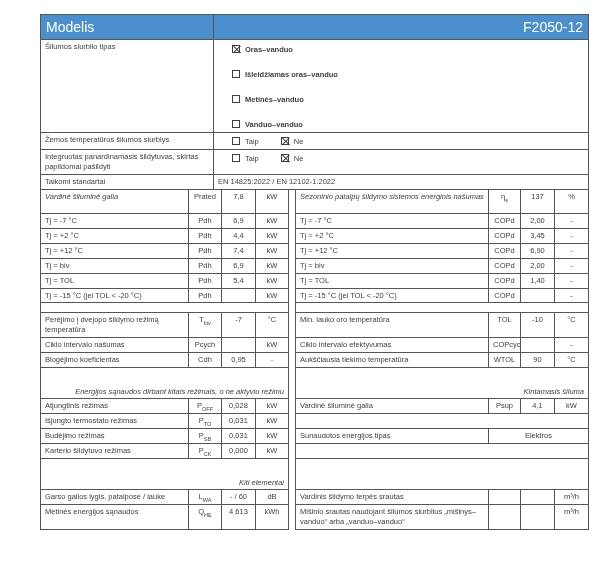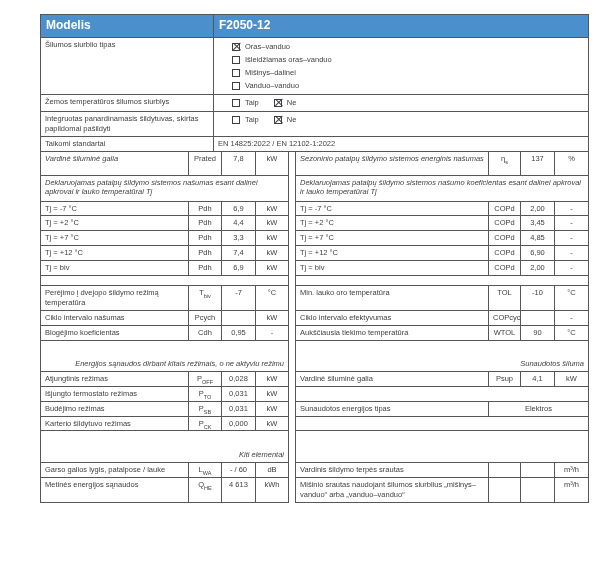--- a/index.html
+++ b/index.html
@@ -13,29 +13,29 @@
   }
   .doc{position:absolute;left:40px;top:14px;width:548px;}
   table{border-collapse:collapse;table-layout:fixed;width:548px;}
   td,th{
     border:1px solid var(--border);
     font-size:7.5px;line-height:1.32;padding:2px 4px;vertical-align:top;
     overflow:hidden;
   }
   th{
     background:var(--header-bg);color:var(--header-text);
-    font-weight:bold;font-size:12px;text-align:left;padding:3px 5px;height:16px;
-  }
-  th.c{text-align:left;}
+    font-weight:normal;font-size:14px;text-align:left;padding:3px 5px;height:16px;
+  }
+  th.c{text-align:right;}
   td.c{text-align:center;}
   .it{font-style:italic;}
   sub{font-size:5.5px;line-height:0;}
   
-  .opts{display:flex;align-items:center;padding-left:14px;column-gap:15px;}
-  .opts-col{display:flex;flex-direction:column;row-gap:1px;padding-left:14px;padding-top:1px;}
+  .opts{display:flex;align-items:center;padding-left:14px;column-gap:22px;}
+  .opts-col{display:flex;flex-direction:column;row-gap:13px;padding-left:14px;padding-top:1px;font-weight:bold;}
   .opt{display:flex;align-items:center;height:12px;}
   .cb{
     position:relative;display:inline-block;width:8px;height:8px;
     border:1.3px solid var(--text);background:#fff;margin-right:5px;flex:none;
   }
   .cb[data-checked="true"]::before,
   .cb[data-checked="true"]::after{
     content:"";position:absolute;left:-1px;top:2.6px;width:9.6px;height:1.3px;background:var(--text);
   }
   .cb[data-checked="true"]::before{transform:rotate(45deg);}
@@ -78,21 +78,21 @@
           <span class="opt">
             <span class="cb" data-checked="true"></span>
             <span>Oras–vanduo</span>
               </span>
           <span class="opt">
             <span class="cb" data-checked="false"></span>
             <span>Išleidžiamas oras–vanduo</span>
               </span>
           <span class="opt">
             <span class="cb" data-checked="false"></span>
-            <span>Mišinys–dalinei</span>
+            <span>Metinės–vanduo</span>
               </span>
           <span class="opt">
             <span class="cb" data-checked="false"></span>
             <span>Vanduo–vanduo</span>
               </span>
         </div>
       </td>
     </tr>
     <tr class="r-low">
       <td>Žemos temperatūros šilumos siurblys</td>
@@ -150,25 +150,20 @@
       <td class="c">Prated</td>
       <td class="c">7,8</td>
       <td class="c">kW</td>
       <td class="sp"></td>
       <td class="it">Sezoninio patalpų šildymo sistemos energinis našumas</td>
       <td class="c"><span>η</span><sub>s</sub></td>
       <td class="c">137</td>
       <td class="c">%</td>
     </tr>
 
-    <tr class="r-sec">
-      <td colspan="4" class="it">Deklaruojamas patalpų šildymo sistemos našumas esant dalinei apkrovai ir lauko temperatūrai Tj</td>
-      <td class="sp"></td>
-      <td colspan="4" class="it">Deklaruojamas patalpų šildymo sistemos našumo koeficientas esant dalinei apkrovai ir lauko temperatūrai Tj</td>
-    </tr>
 
     <tr class="r-tj">
       <td>Tj = -7 °C</td>
       <td class="c">Pdh</td>
       <td class="c">6,9</td>
       <td class="c">kW</td>
       <td class="sp"></td>
       <td>Tj = -7 °C</td>
       <td class="c">COPd</td>
       <td class="c">2,00</td>
@@ -179,50 +174,61 @@
       <td class="c">Pdh</td>
       <td class="c">4,4</td>
       <td class="c">kW</td>
       <td class="sp"></td>
       <td>Tj = +2 °C</td>
       <td class="c">COPd</td>
       <td class="c">3,45</td>
       <td class="c">-</td>
     </tr>
     <tr class="r-tj">
-      <td>Tj = +7 °C</td>
-      <td class="c">Pdh</td>
-      <td class="c">3,3</td>
-      <td class="c">kW</td>
-      <td class="sp"></td>
-      <td>Tj = +7 °C</td>
-      <td class="c">COPd</td>
-      <td class="c">4,85</td>
-      <td class="c">-</td>
-    </tr>
-    <tr class="r-tj">
       <td>Tj = +12 °C</td>
       <td class="c">Pdh</td>
       <td class="c">7,4</td>
       <td class="c">kW</td>
       <td class="sp"></td>
       <td>Tj = +12 °C</td>
       <td class="c">COPd</td>
       <td class="c">6,90</td>
       <td class="c">-</td>
     </tr>
     <tr class="r-tj">
       <td>Tj = biv</td>
       <td class="c">Pdh</td>
       <td class="c">6,9</td>
       <td class="c">kW</td>
       <td class="sp"></td>
       <td>Tj = biv</td>
       <td class="c">COPd</td>
       <td class="c">2,00</td>
+      <td class="c">-</td>
+    </tr>
+    <tr class="r-tj">
+      <td>Tj = TOL</td>
+      <td class="c">Pdh</td>
+      <td class="c">5,4</td>
+      <td class="c">kW</td>
+      <td class="sp"></td>
+      <td>Tj = TOL</td>
+      <td class="c">COPd</td>
+      <td class="c">1,40</td>
+      <td class="c">-</td>
+    </tr>
+    <tr class="r-tj">
+      <td>Tj = -15 °C (jei TOL &lt; -20 °C)</td>
+      <td class="c">Pdh</td>
+      <td class="c"></td>
+      <td class="c">kW</td>
+      <td class="sp"></td>
+      <td>Tj = -15 °C (jei TOL &lt; -20 °C)</td>
+      <td class="c">COPd</td>
+      <td class="c"></td>
       <td class="c">-</td>
     </tr>
 
     <tr class="r-band">
       <td colspan="4"></td>
       <td class="sp"></td>
       <td colspan="4"></td>
     </tr>
 
     <tr>
@@ -260,21 +266,21 @@
     </tr>
 
     <tr class="r-gap">
       <td colspan="4"></td>
       <td class="sp"></td>
       <td colspan="4"></td>
     </tr>
     <tr class="r-head">
       <td colspan="4" class="it">Energijos sąnaudos dirbant kitais režimais, o ne aktyviu režimu</td>
       <td class="sp"></td>
-      <td colspan="4" class="it">Sunaudotos šiluma</td>
+      <td colspan="4" class="it">Kintamasis šiluma</td>
     </tr>
 
     <tr>
       <td>Atjungtinis režimas</td>
       <td class="c"><span>P</span><sub>OFF</sub></td>
       <td class="c">0,028</td>
       <td class="c">kW</td>
       <td class="sp"></td>
       <td>Vardinė šiluminė galia</td>
       <td class="c">Psup</td>

